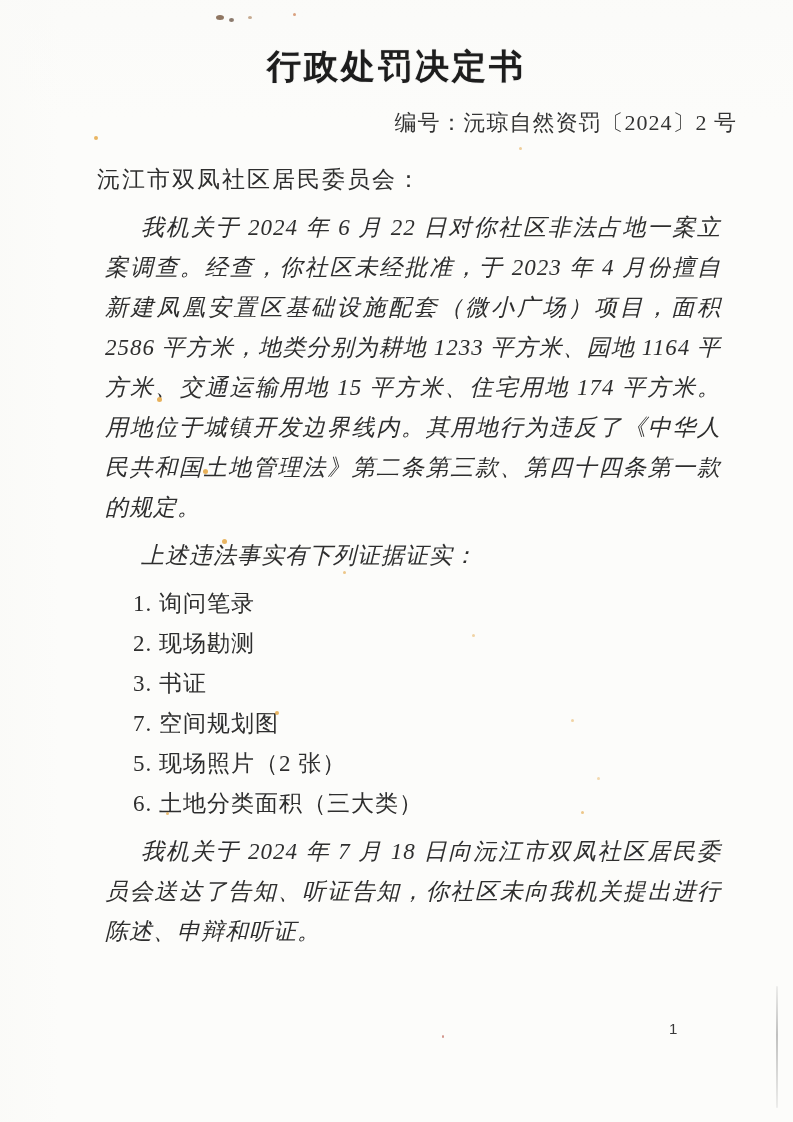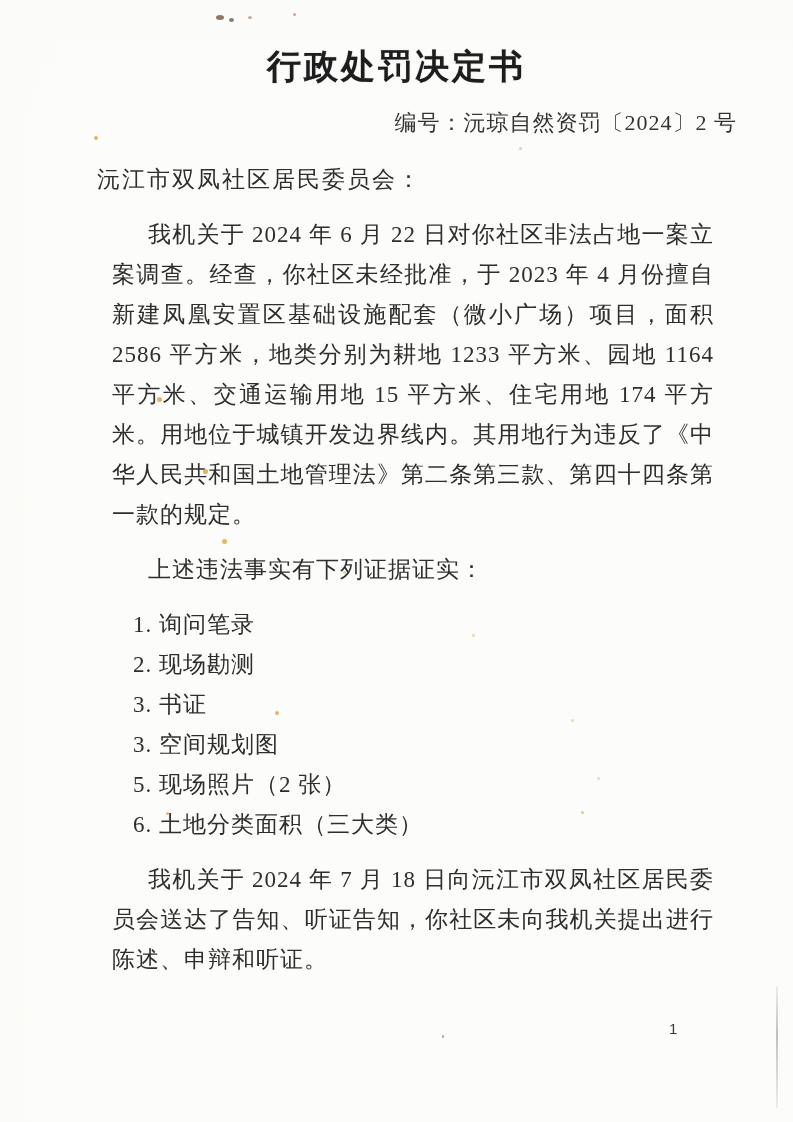--- a/index.html
+++ b/index.html
@@ -44,21 +44,22 @@
     line-height: 40px;
     letter-spacing: 1px;
     text-align: justify;
     color: #2e2e2e;
   }
   .recipient {
     letter-spacing: 2px;
   }
   .para {
     text-indent: 36px;
-    margin: 15px;
+    margin: 8px;
+    font-style: italic;
   }
   .evidence-item {
     text-indent: 36px;
   }
   .page-number {
     position: absolute;
     left: 669px;
     top: 1020px;
     font-size: 15px;
     color: #3a3a3a;
@@ -109,21 +110,21 @@
   <div class="content">
     <div class="recipient">沅江市双凤社区居民委员会：</div>
 
     <p class="para">我机关于 2024 年 6 月 22 日对你社区非法占地一案立案调查。经查，你社区未经批准，于 2023 年 4 月份擅自新建凤凰安置区基础设施配套（微小广场）项目，面积 2586 平方米，地类分别为耕地 1233 平方米、园地 1164 平方米、交通运输用地 15 平方米、住宅用地 174 平方米。用地位于城镇开发边界线内。其用地行为违反了《中华人民共和国土地管理法》第二条第三款、第四十四条第一款的规定。</p>
 
     <p class="para">上述违法事实有下列证据证实：</p>
 
     <div class="evidence-item">1. 询问笔录</div>
     <div class="evidence-item">2. 现场勘测</div>
     <div class="evidence-item">3. 书证</div>
-    <div class="evidence-item">3. 空间规划图</div>
+    <div class="evidence-item">7. 空间规划图</div>
     <div class="evidence-item">5. 现场照片（2 张）</div>
     <div class="evidence-item">6. 土地分类面积（三大类）</div>
 
     <p class="para">我机关于 2024 年 7 月 18 日向沅江市双凤社区居民委员会送达了告知、听证告知，你社区未向我机关提出进行陈述、申辩和听证。</p>
 
   </div>
 
   <div class="page-number">1</div>
 
   <div class="edge-line"></div>

